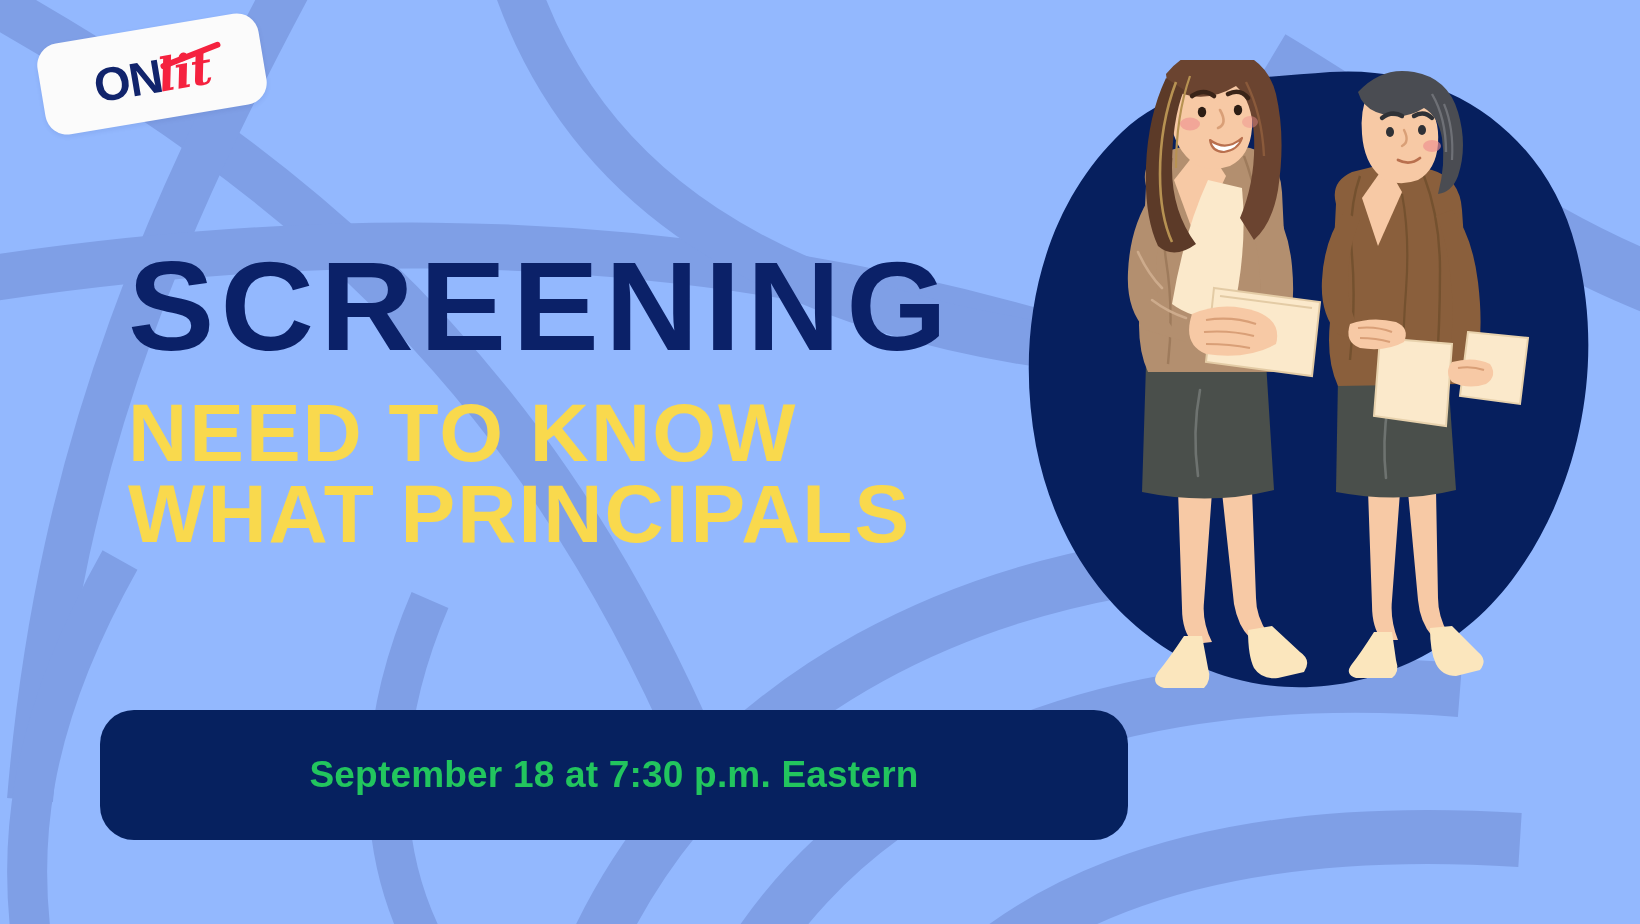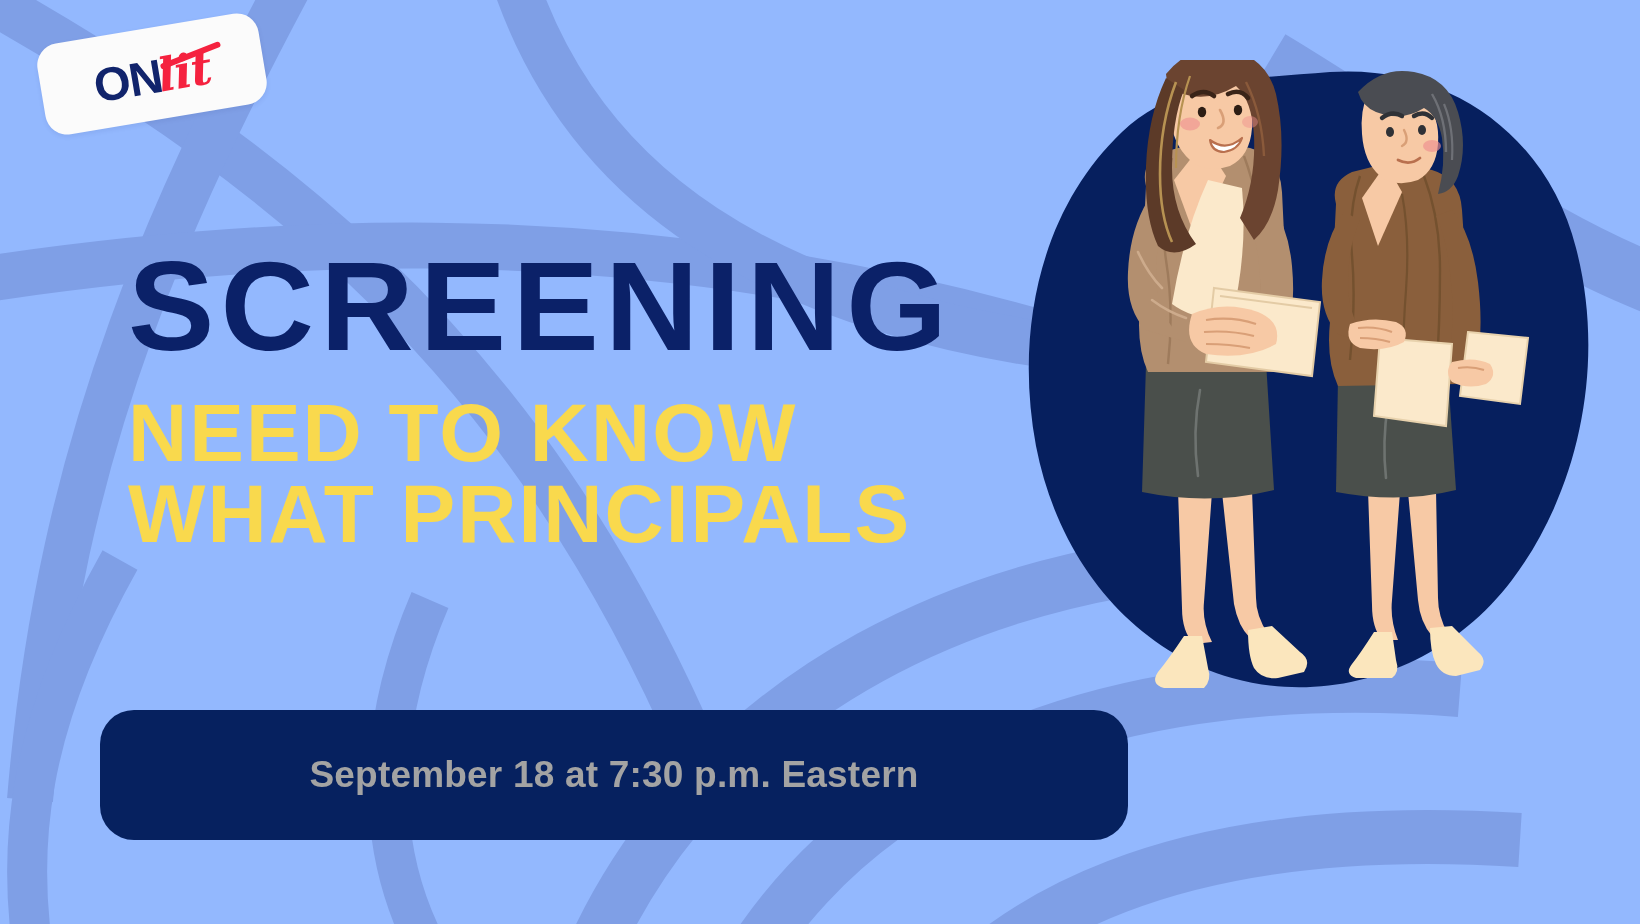--- a/index.html
+++ b/index.html
@@ -93,21 +93,21 @@
   
   #date-banner {
     position:absolute;
     left:100px; top:710px;
     width:1028px; height:130px;
     background:#06215f;
     border-radius:34px;
     display:flex; align-items:center; justify-content:center;
   }
   #date-banner-text {
-    color:#a3a3a3;
+    color:#22c55e;
     font-family:"Liberation Sans", sans-serif;
     font-weight:bold;
     font-size:37px;
     letter-spacing:.2px;
     white-space:nowrap;
   }
   
   #illustration {
     position:absolute;
     left:1000px; top:60px;

